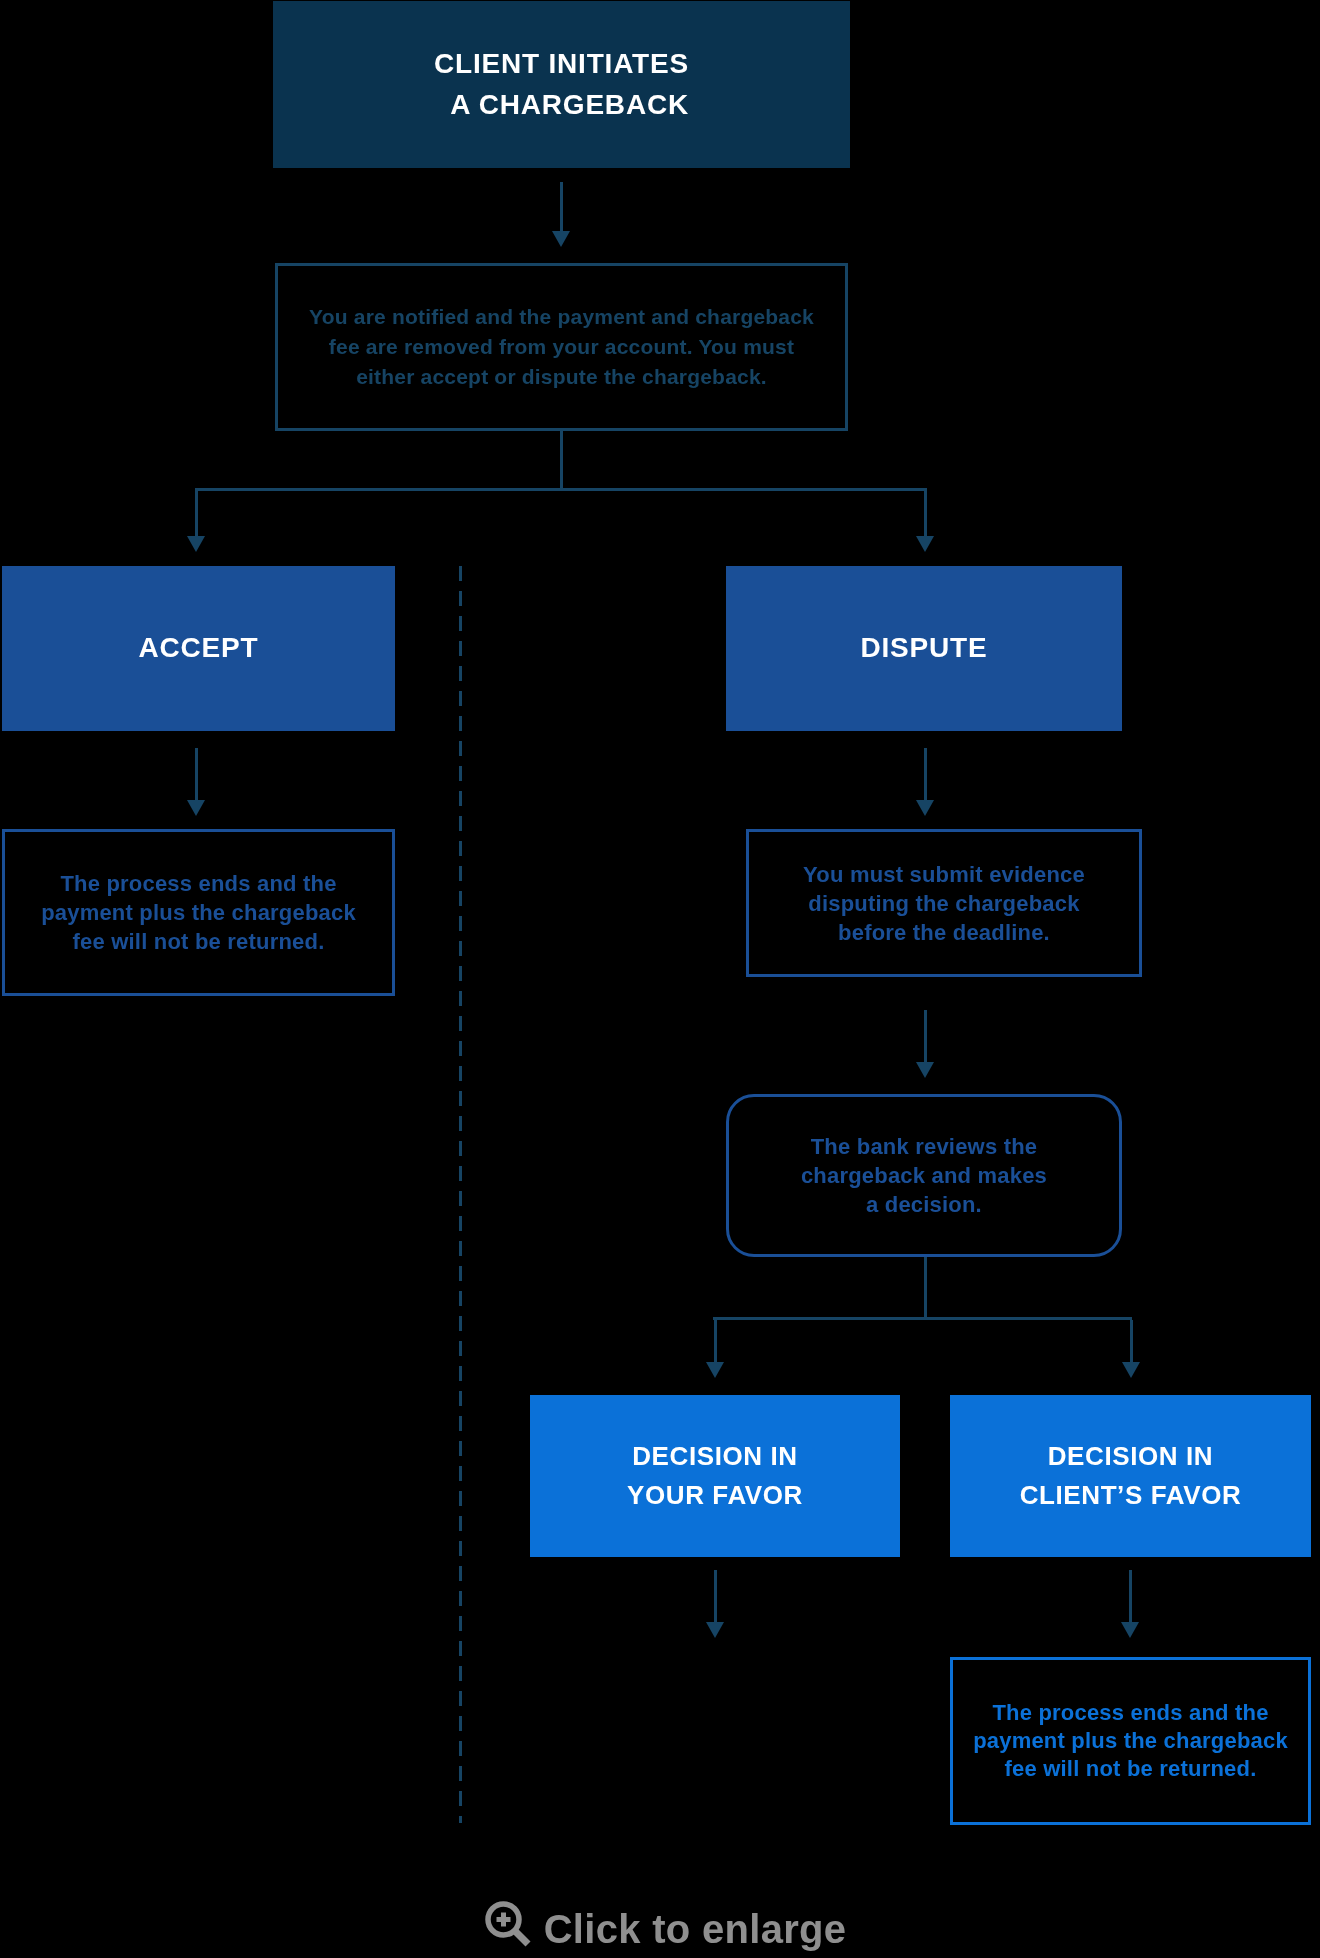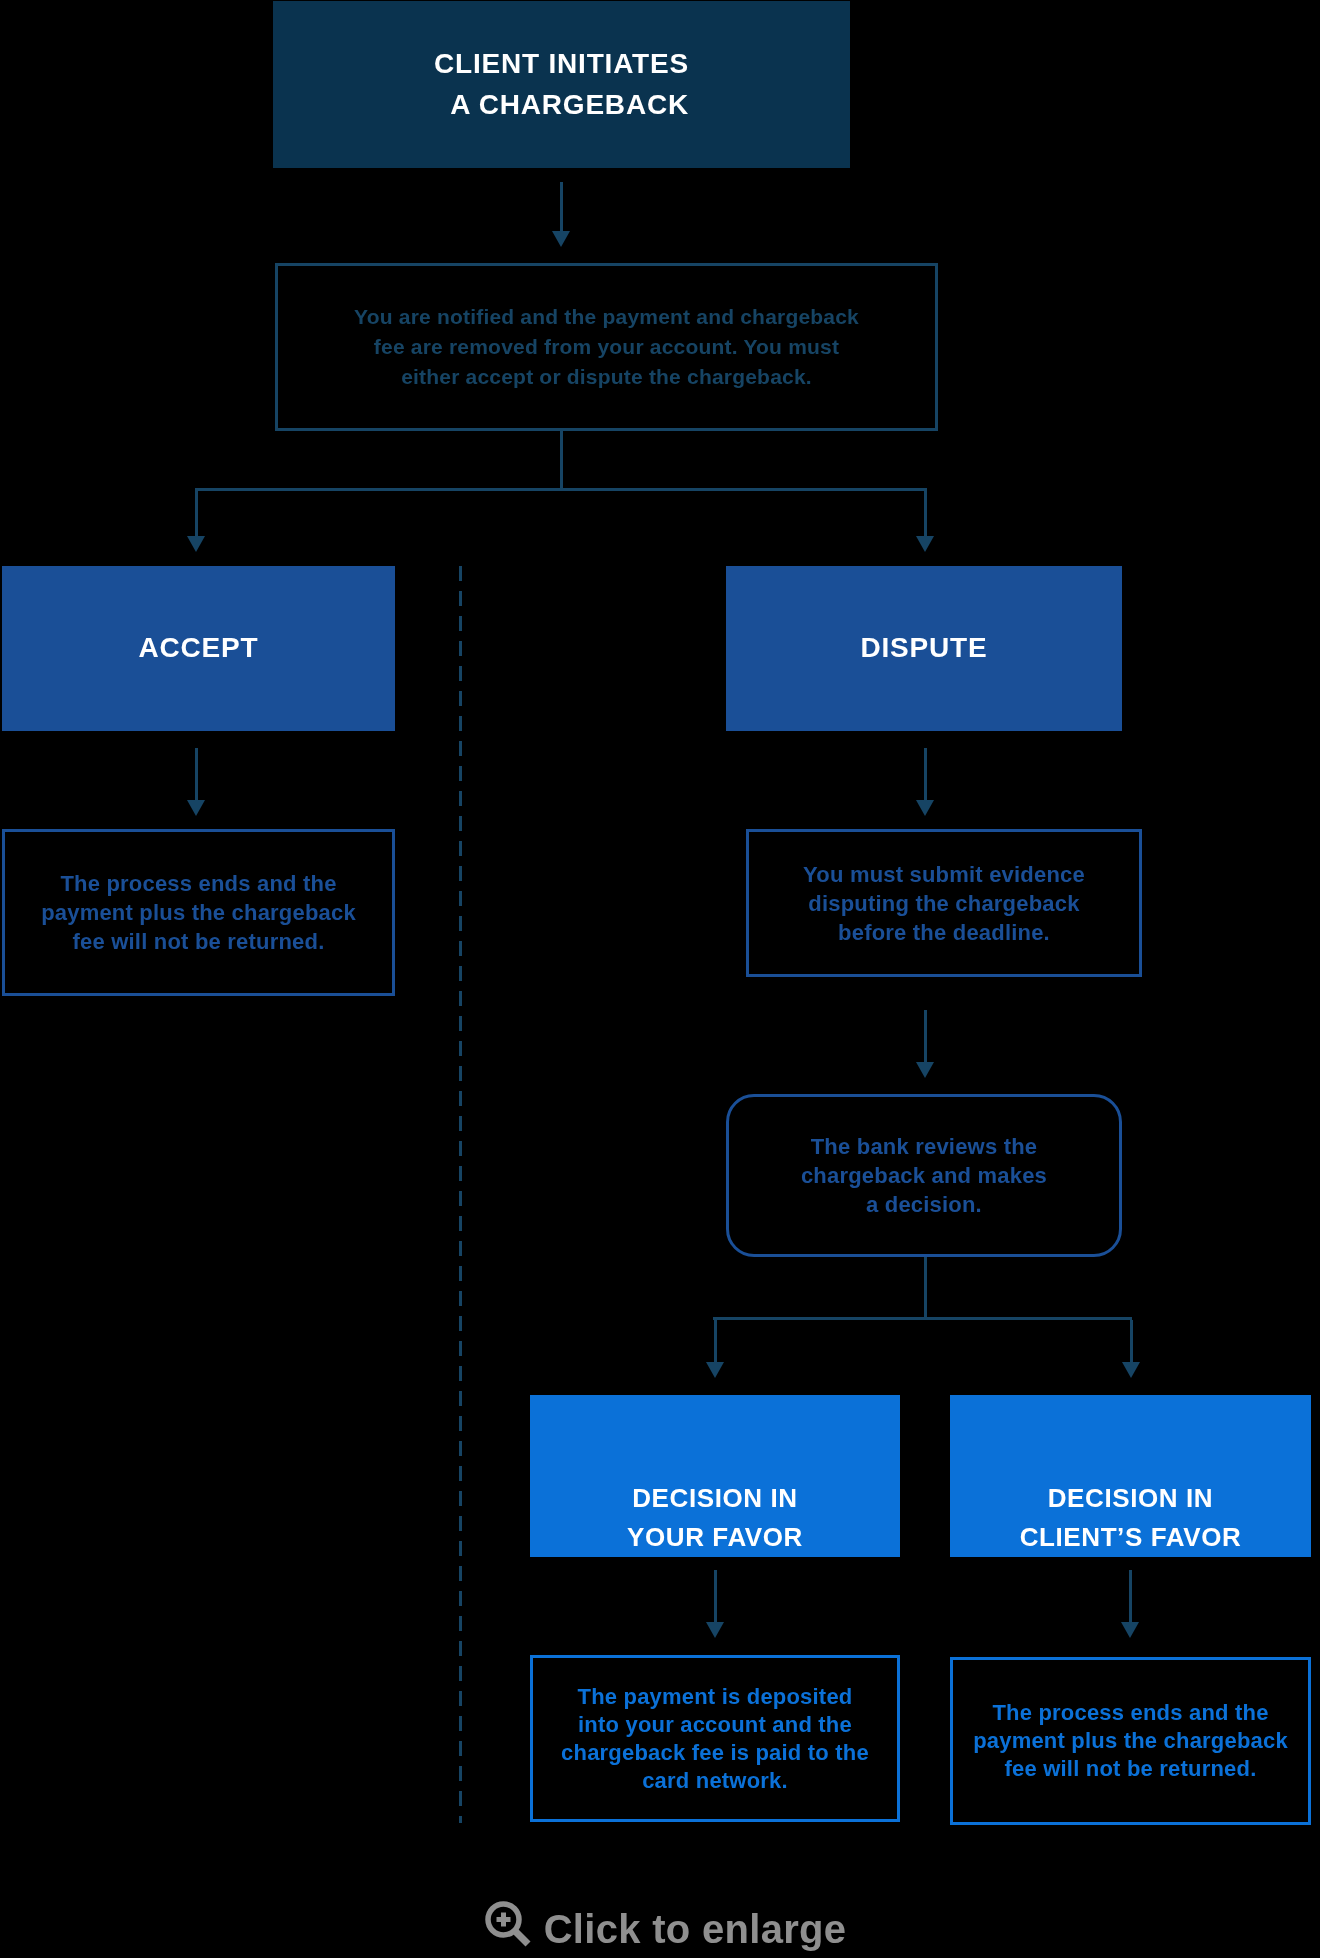--- a/index.html
+++ b/index.html
@@ -13,21 +13,21 @@
   }
   .box{
     position:absolute;
     box-sizing:border-box;
     display:flex;align-items:center;justify-content:center;
     text-align:center;
   }
   .box .txt{white-space:pre-line;display:block;}
   .solid-navy{background:var(--navy-fill,#0a334f);color:#fff;}
   .solid-mid{background:var(--mid-blue,#1a4f97);color:#fff;}
-  .solid-bright{background:var(--bright-blue,#0b71d8);color:#fff;align-items:flex-end;}
+  .solid-bright{background:var(--bright-blue,#0b71d8);color:#fff;}
   .outline-navy{border:3px solid var(--navy-line,#164464);color:var(--navy-line,#164464);}
   .outline-mid{border:3px solid var(--mid-blue,#1a4f97);color:var(--mid-blue,#1a4f97);}
   .outline-bright{border:3px solid var(--bright-blue,#0b71d8);color:var(--bright-blue,#0b71d8);}
   .headline{font-size:28px;line-height:1.45;letter-spacing:.8px;}
   .headline-sm{font-size:26px;line-height:1.5;letter-spacing:.6px;}
   .body-navy{font-size:21px;line-height:30px;letter-spacing:.2px;}
   .body-mid{font-size:22px;line-height:29px;letter-spacing:.2px;}
   .body-bright{font-size:22px;line-height:28px;letter-spacing:.2px;}
 
   .vline{position:absolute;width:3px;background:var(--navy-line,#164464);}
@@ -68,21 +68,21 @@
   <div class="box solid-navy headline" style="left:273px;top:1px;width:577px;height:167px;text-align:right;">
     <span class="txt">CLIENT INITIATES
 A CHARGEBACK</span>
   </div>
 
   <div class="arrow" style="left:552px;top:182px;height:65px;">
     <i class="stem"></i>
     <i class="head"></i>
   </div>
 
-  <div class="box outline-navy body-navy" style="left:275px;top:263px;width:663px;height:168px;">
+  <div class="box outline-navy body-navy" style="left:275px;top:263px;width:573px;height:168px;">
     <span class="txt">You are notified and the payment and chargeback
 fee are removed from your account. You must
 either accept or dispute the chargeback.</span>
   </div>
 
   <div class="vline" style="left:560px;top:431px;height:57px;"></div>
   <div class="hline" style="left:195px;top:488px;width:732px;"></div>
   <div class="arrow" style="left:187px;top:491px;height:61px;">
     <i class="stem"></i>
     <i class="head"></i>
@@ -158,26 +158,20 @@
 
   <div class="arrow" style="left:706px;top:1570px;height:68px;">
     <i class="stem"></i>
     <i class="head"></i>
   </div>
   <div class="arrow" style="left:1121px;top:1570px;height:68px;">
     <i class="stem"></i>
     <i class="head"></i>
   </div>
 
-  <div class="box outline-bright body-bright" style="left:530px;top:1655px;width:370px;height:167px;">
-    <span class="txt">The payment is deposited
-into your account and the
-chargeback fee is paid to the
-card network.</span>
-  </div>
 
   <div class="box outline-bright body-bright" style="left:950px;top:1657px;width:361px;height:168px;">
     <span class="txt">The process ends and the
 payment plus the chargeback
 fee will not be returned.</span>
   </div>
 
   <div class="enlarge-row">
     <svg class="enlarge-icon" viewBox="0 0 54 54" fill="none" stroke="currentColor">
       <circle cx="21.5" cy="21.5" r="15.5" stroke-width="5.5"></circle>

